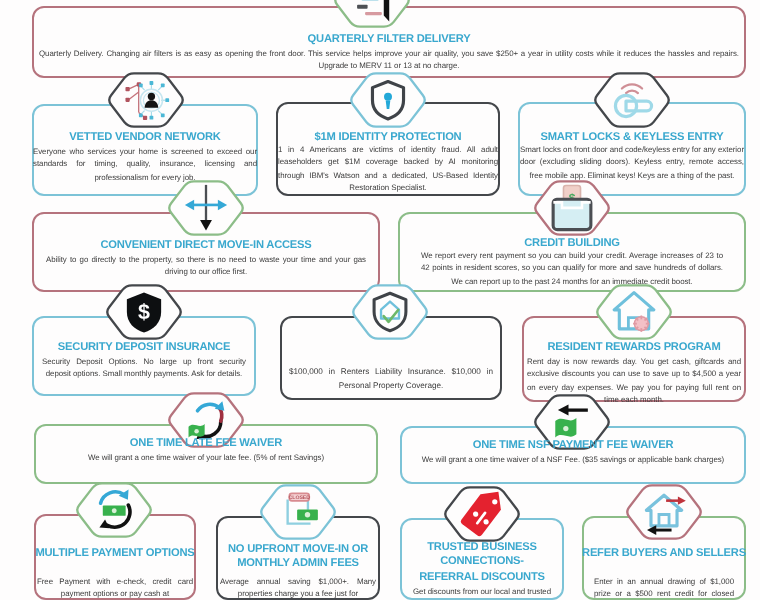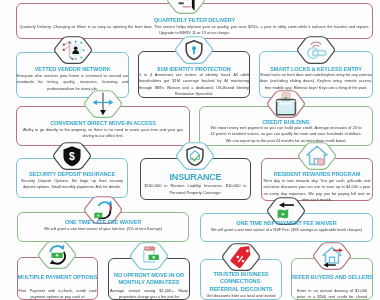--- a/index.html
+++ b/index.html
@@ -170,21 +170,20 @@
   <svg width="40" height="28" viewBox="0 0 40 28">
     <path d="M 14.0 0.7 L 26.0 0.7 Q 29.0 0.7 30.86 3.04 L 37.44 11.66 Q 39.3 14.0 37.44 16.34 L 30.86 24.96 Q 29.0 27.3 26.0 27.3 L 14.0 27.3 Q 11.0 27.3 9.14 24.96 L 2.5599999999999996 16.34 Q 0.7 14.0 2.5599999999999996 11.66 L 9.14 3.04 Q 11.0 0.7 14.0 0.7 Z" fill="#fefdfd" stroke="#7cc3d7" stroke-width="1.15"></path>
     <g transform="translate(7.76,1.76) scale(1.02)">
           <path d="M12 2.8 L19.8 5.9 L19.8 11.9 C19.8 16.6 16.5 19.8 12 21.2
          C7.5 19.8 4.2 16.6 4.2 11.9 L4.2 5.9 Z" fill="none" stroke="#3f4348" stroke-width="1.5" stroke-linejoin="round"></path>
 <path d="M12 6.9 L16.4 10.8 L16.4 15.2 L7.6 15.2 L7.6 10.8 Z" fill="none" stroke="#6fc0dc" stroke-width="1.15" stroke-linejoin="round"></path>
 <path d="M8.9 14.0 L11.3 16.8 L16.0 11.0" fill="none" stroke="#6cb86a" stroke-width="1.3" stroke-linecap="round" stroke-linejoin="round"></path>
         </g>
   </svg>
 </div>
-<div class="ctext title" style="left:140.0px;top:172px;width:111px;font-size:9.0px;">INSURANCE</div>
 <div class="ctext body" style="left:144.5px;top:183px;width:102px;font-size:4.1px;">$100,000 in Renters Liability Insurance. $10,000 in Personal Property Coverage.</div>
 
 <div class="card cp" style="left:261px;top:158px;width:112px;height:43px;"></div>
 <div class="hexwrap" style="left:297.0px;top:142.0px;">
   <svg width="40" height="28" viewBox="0 0 40 28">
     <path d="M 14.0 0.7 L 26.0 0.7 Q 29.0 0.7 30.86 3.04 L 37.44 11.66 Q 39.3 14.0 37.44 16.34 L 30.86 24.96 Q 29.0 27.3 26.0 27.3 L 14.0 27.3 Q 11.0 27.3 9.14 24.96 L 2.5599999999999996 16.34 Q 0.7 14.0 2.5599999999999996 11.66 L 9.14 3.04 Q 11.0 0.7 14.0 0.7 Z" fill="#fefdfd" stroke="#8cbd88" stroke-width="1.15"></path>
     <g transform="translate(7.04,1.04) scale(1.08)">
           <path d="M12 3.0 L21.2 11.0 L18.8 11.0 L18.8 19.8 L5.2 19.8 L5.2 11.0 L2.8 11.0 Z" fill="none" stroke="#6fc0dc" stroke-width="1.45" stroke-linejoin="round"></path>
 <path d="M9.4 19.8 L9.4 14.6 L14.6 14.6 L14.6 19.8" fill="none" stroke="#6fc0dc" stroke-width="1.3"></path>
 <circle cx="15.4" cy="17.4" r="3.2" fill="#f3c0c6" stroke="#e09aa3" stroke-width="0.7"></circle>

